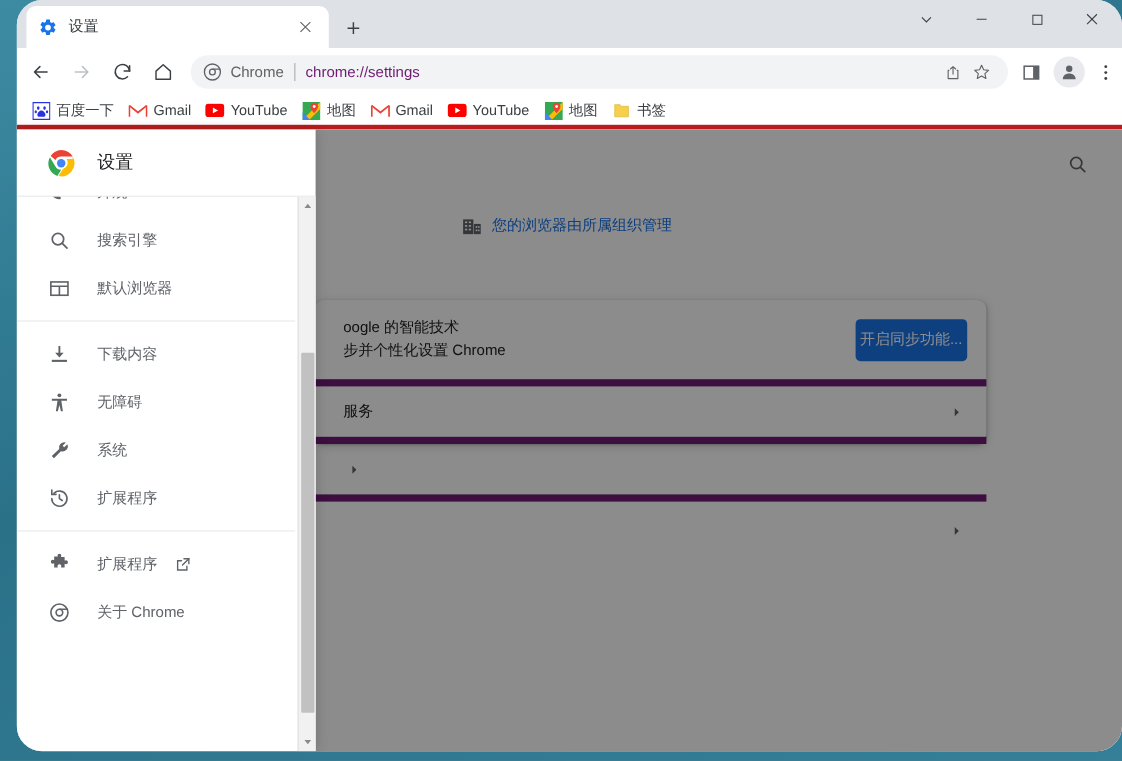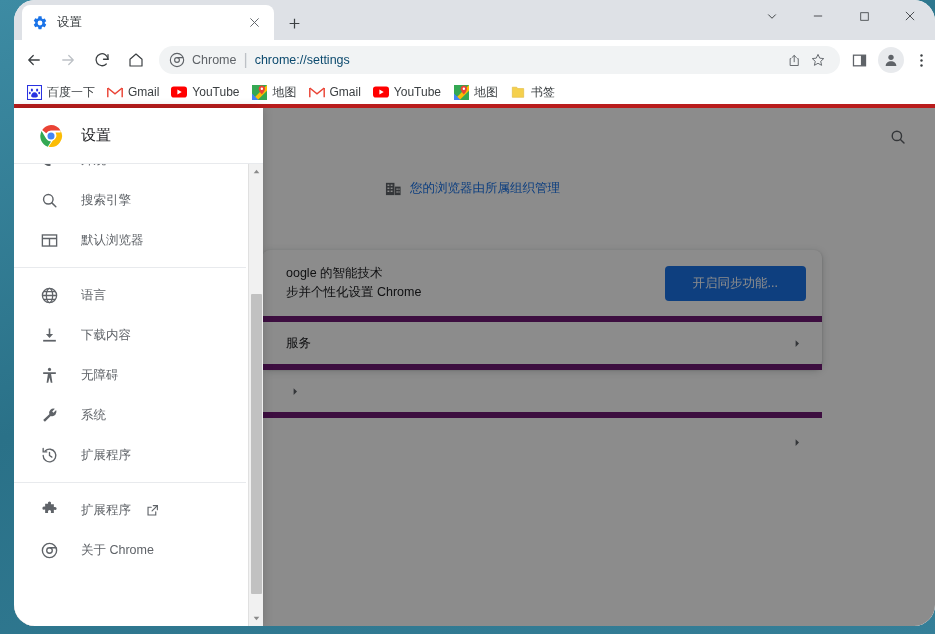--- a/index.html
+++ b/index.html
@@ -74,21 +74,21 @@
   .navbtn.dim { color: #bdc1c6; }
   #omnibox {
     flex: 1; height: 28px; margin: 0 6px 0 8px;
     background: #f1f3f4; border-radius: 14px;
     display: flex; align-items: center; padding: 0 10px;
     min-width: 0;
   }
   #omnibox .ob-icon { width: 16px; height: 16px; flex: 0 0 16px; margin-right: 7px; }
   #omnibox .ob-chrome { font-size: 12.5px; color: #5f6368; flex: 0 0 auto; }
   #omnibox .ob-sep { color: #bdc1c6; margin: 0 7px; flex: 0 0 auto; }
-  #omnibox .ob-url { font-size: 12.5px; color: #0c4a6e; flex: 1;
+  #omnibox .ob-url { font-size: 12.5px; color: #701a75; flex: 1;
     white-space: nowrap; overflow: hidden; text-overflow: ellipsis; }
   #omnibox .ob-act { width: 24px; height: 24px; flex: 0 0 24px;
     display: flex; align-items: center; justify-content: center; color: #5f6368; }
   .tbicon {
     width: 26px; height: 26px; flex: 0 0 26px; margin-right: 2px;
     display: flex; align-items: center; justify-content: center; color: #5f6368;
   }
   #avatar {
     width: 26px; height: 26px; flex: 0 0 26px; margin: 0 4px;
     border-radius: 50%; background: #e8eaed;
@@ -138,21 +138,21 @@
     padding: 0 16px 0 24px; border-bottom: 6px solid #701a75;
   }
   #row-sync { height: 72px; }
   .row-texts { flex: 1; min-width: 0; }
   .row-title { font-size: 12.5px; color: #202124; line-height: 19px;
                white-space: nowrap; overflow: hidden; }
   .row-sub   { font-size: 12.5px; color: #202124; line-height: 19px;
                white-space: nowrap; overflow: hidden; }
   #sync-btn {
     background: #1a73e8; color: #fff; font-size: 12.5px;
-    border: none; border-radius: 4px; padding: 9px 28px;
+    border: none; border-radius: 4px; padding: 9px 4px;
     white-space: nowrap; flex: 0 0 auto;
   }
   .nav-row { height: 48px; }
   .nav-row .arrow { width: 18px; height: 18px; flex: 0 0 18px;
     display: flex; align-items: center; justify-content: center; color: #5f6368; }
   #card .last-row { border-bottom: none; }
 
   
   #page-dim {
     position: absolute; left: 0; top: 108px; width: 921px; height: 518px;
@@ -544,30 +544,20 @@
                 <path d="M3 9.5 H21"></path>
                 <path d="M12 9.5 V19"></path>
             </svg>
           </span>
           <span class="mi-label">默认浏览器</span>
         </div>
 
 
         <div class="mi-sep"></div>
 
-        <div class="mi">
-          <span class="mi-ico">
-            <svg viewBox="0 0 24 24" width="19" height="19" fill="none" stroke="#5f6368" stroke-width="1.6">
-              <circle cx="12" cy="12" r="9"></circle>
-                <ellipse cx="12" cy="12" rx="4" ry="9"></ellipse>
-                <path d="M3 12 H21 M4.5 7 H19.5 M4.5 17 H19.5"></path>
-            </svg>
-          </span>
-          <span class="mi-label">语言</span>
-        </div>
 
         <div class="mi">
           <span class="mi-ico">
             <svg viewBox="0 0 24 24" width="19" height="19" fill="#5f6368">
               <path d="M11 3 h2 v7 h3.5 L12 15 L7.5 10 H11 Z"></path>
                 <rect x="4" y="17.5" width="16" height="2.2"></rect>
             </svg>
           </span>
           <span class="mi-label">下载内容</span>
         </div>

